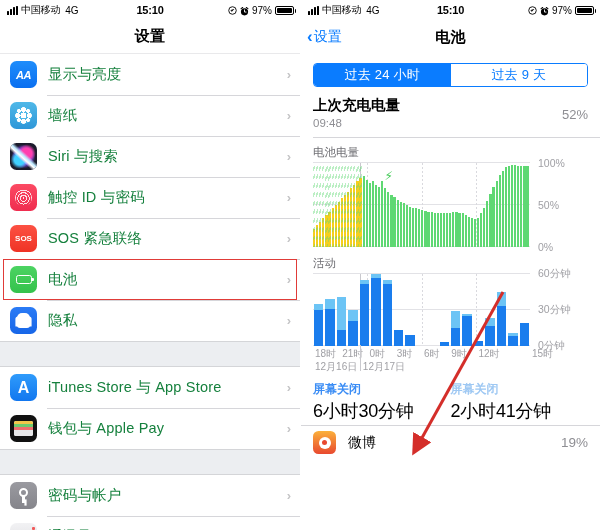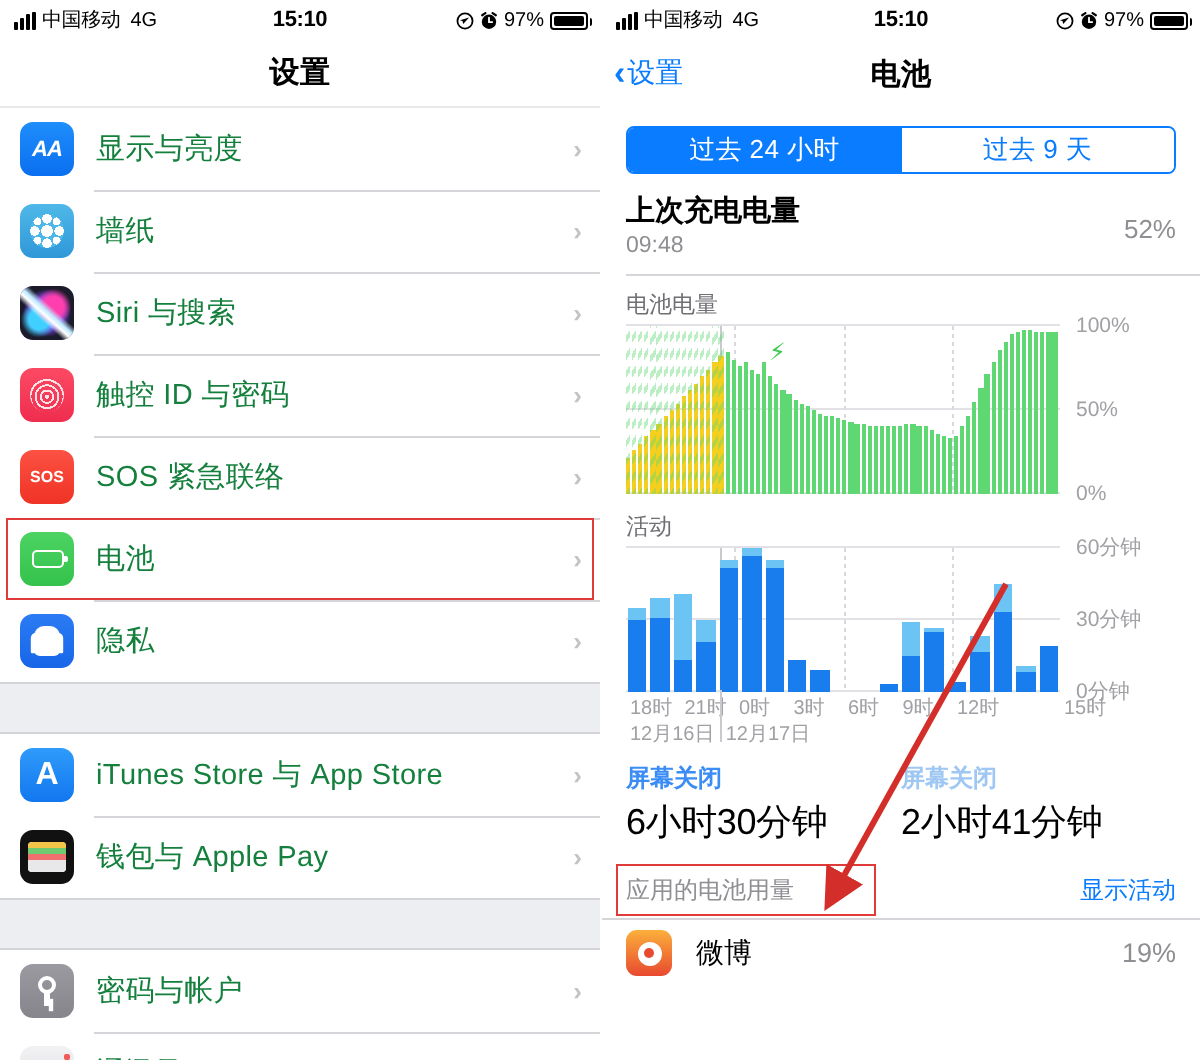--- a/index.html
+++ b/index.html
@@ -781,25 +781,20 @@
       <div class="usage-col on">
         <div class="cap">屏幕关闭</div>
         <div class="val">6小时30分钟</div>
       </div>
       <div class="usage-col off">
         <div class="cap">屏幕关闭</div>
         <div class="val">2小时41分钟</div>
       </div>
     </div>
 
-    <div class="apps-head">
-      <span class="h">应用的电池用量</span>
-      <span class="a">显示活动</span>
-      <span class="boxmark"></span>
-    </div>
     <div class="apps-hr"></div>
 
     <div class="app-row">
       <span class="ico ic-weibo">
           <span class="e"></span>
         </span>
       <span class="nm">微博</span>
       <span class="pc">19%</span>
     </div>
 

